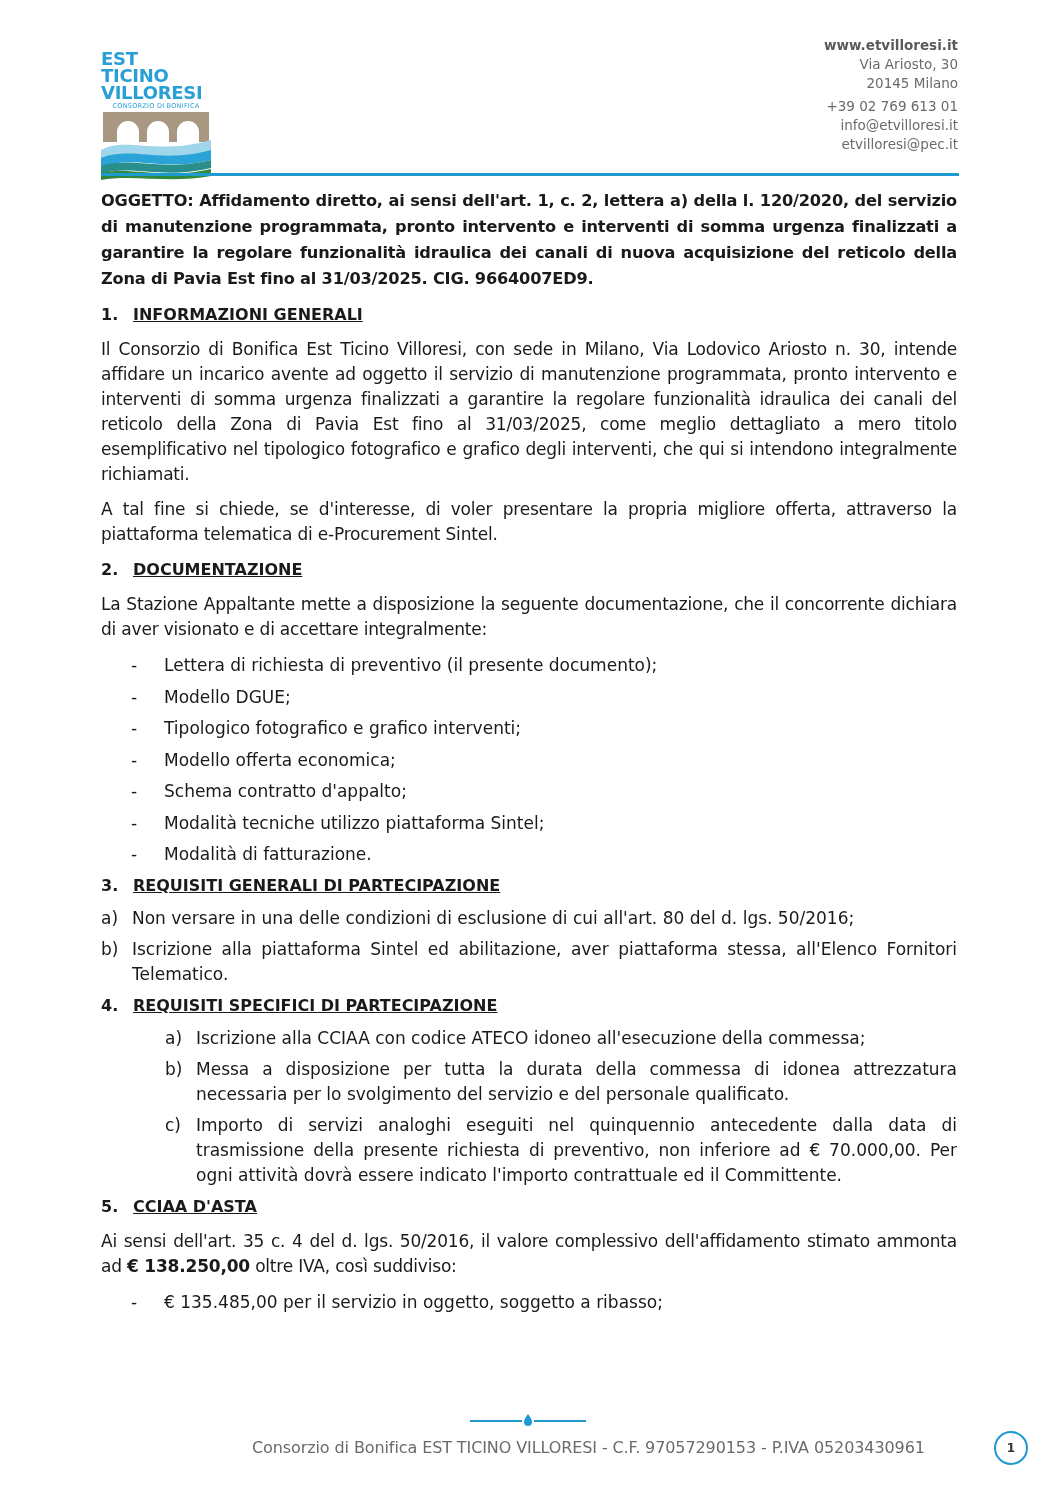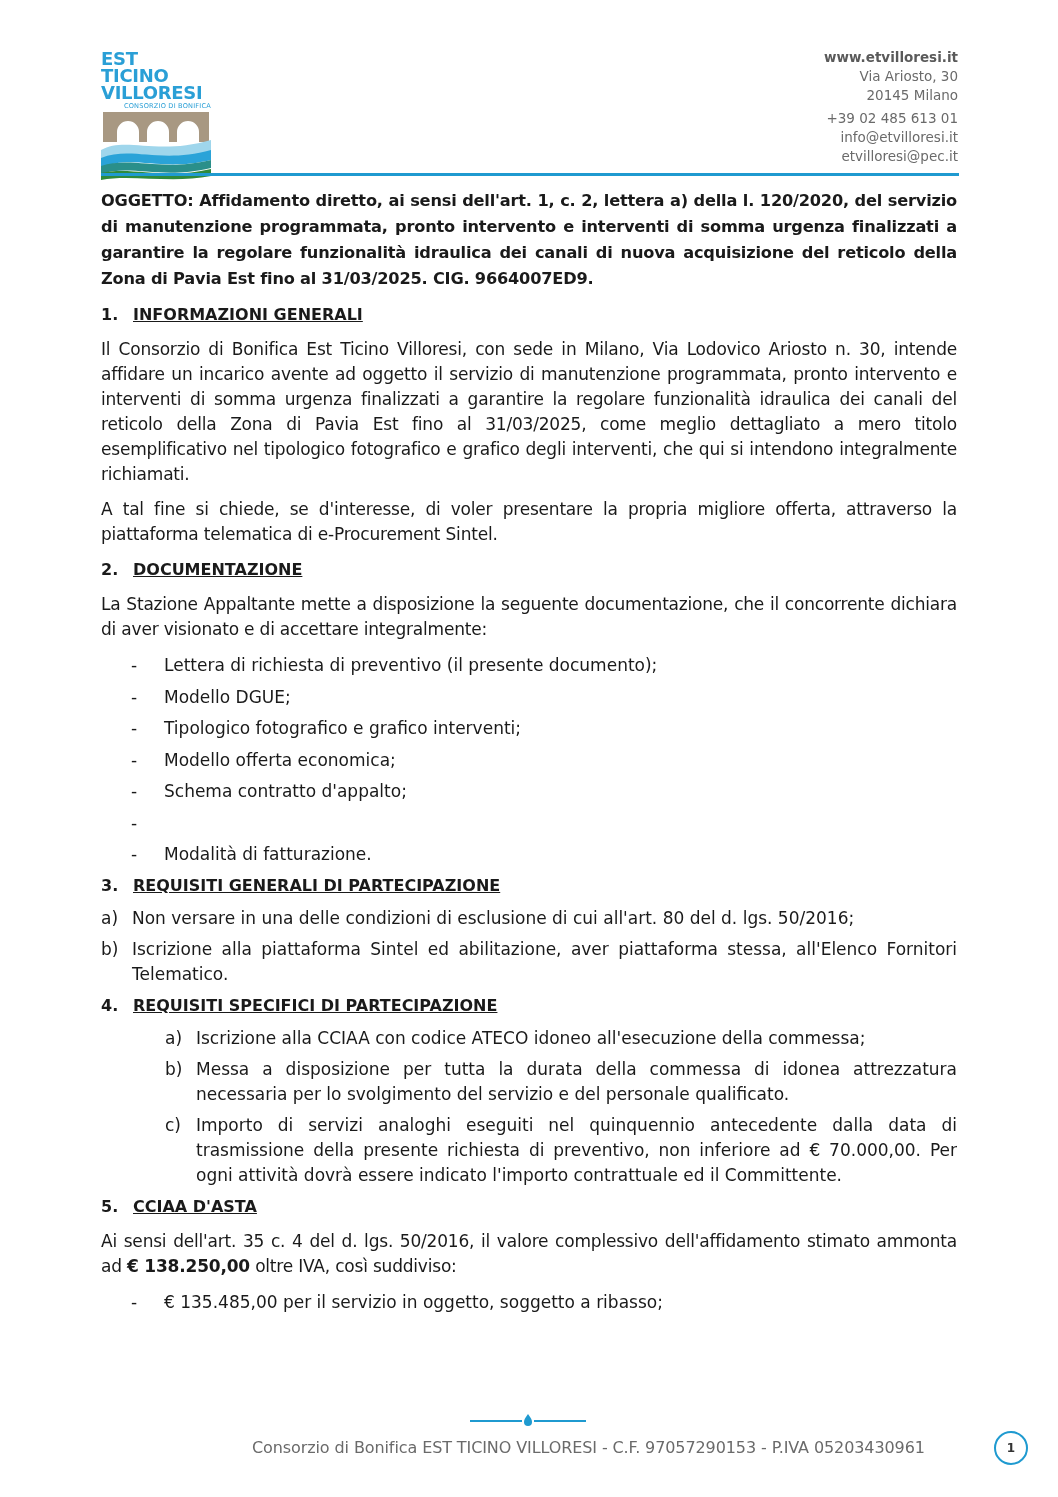--- a/index.html
+++ b/index.html
@@ -5,24 +5,24 @@
     html, body { margin: 0; padding: 0; background: #ffffff; }
     body {
       width: 1058px; height: 1497px; position: relative; overflow: hidden;
       font-family: "DejaVu Sans", sans-serif; color: #1a1a1a;
     }
     .page { position: absolute; left: 0; top: 0; width: 1058px; height: 1497px; }
 
     
     .logo { position: absolute; left: 101px; top: 50px; width: 110px; height: 116px; }
     .logo-title { font-family: "DejaVu Sans", sans-serif; font-weight: bold; color: #2a9fd6; font-size: 18px; line-height: 17px; text-align: left; letter-spacing: -0.3px; }
-    .logo-sub { font-size: 6.6px; color: #2a9fd6; text-align: right; letter-spacing: 0.2px; line-height: 8px; margin-top: 1px; }
+    .logo-sub { font-size: 6.6px; color: #2a9fd6; text-align: center; letter-spacing: 0.2px; line-height: 8px; margin-top: 1px; }
     .logo-art { display: block; margin-top: 2px; }
 
-    .contact { position: absolute; right: 100px; top: 48px; text-align: right; font-size: 13.5px; line-height: 19px; color: #6a6a6a; }
+    .contact { position: absolute; right: 100px; top: 36px; text-align: right; font-size: 13.5px; line-height: 19px; color: #6a6a6a; }
     .contact .web { color: #5a5a5a; font-weight: bold; }
     .contact .gap { height: 4px; }
 
     .header-rule { position: absolute; left: 101px; top: 173px; width: 858px; height: 3px; background: #1f9ad0; }
 
     
     .content { position: absolute; left: 101px; top: 188px; width: 856px; font-size: 17px; line-height: 25px; }
     .subject { font-weight: bold; text-align: justify; text-align-last: left; font-size: 16.2px; line-height: 26px; letter-spacing: -0.2px; }
     .doc-title { font-weight: bold; text-align: center; margin-top: 16px; font-size: 15.5px; }
     .section-head { font-weight: bold; margin-top: 10px; font-size: 16px; display: flex; }
@@ -62,21 +62,21 @@
       <path d="M0 54 C30 44 60 60 110 48 V56 C60 68 30 52 0 62 Z" fill="#2a8f8a"></path>
       <path d="M0 61 C30 54 65 68 110 57 V64 C70 72 30 62 0 68 Z" fill="#2f8a3c"></path>
     </svg>
   </div>
 
   <div class="contact">
     <div class="web">www.etvilloresi.it</div>
     <div>Via Ariosto, 30</div>
     <div>20145 Milano</div>
     <div class="gap"></div>
-    <div>+39 02 485 613 01</div>
+    <div>+39 02 769 613 01</div>
     <div>info@etvilloresi.it</div>
     <div>etvilloresi@pec.it</div>
   </div>
 
   <div class="header-rule"></div>
 
   <div class="content">
     <div class="subject">OGGETTO: Affidamento diretto, ai sensi dell'art. 1, c. 2, lettera a) della l. 120/2020, del servizio di manutenzione programmata, pronto intervento e interventi di somma urgenza finalizzati a garantire la regolare funzionalità idraulica dei canali di nuova acquisizione del reticolo della Zona di Pavia Est fino al 31/03/2025. CIG. 9664007ED9.</div>
 
     <div class="section-head">
@@ -107,20 +107,21 @@
       <li>
           <span class="dash">-</span>
           <span>Modello offerta economica;</span>
         </li>
       <li>
           <span class="dash">-</span>
           <span>Schema contratto d'appalto;</span>
         </li>
       <li>
           <span class="dash">-</span>
+          <span>Modalità tecniche utilizzo piattaforma Sintel;</span>
         </li>
       <li>
           <span class="dash">-</span>
           <span>Modalità di fatturazione.</span>
         </li>
     </ul>
 
     <div class="section-head" style="margin-top:2px;">
       <span class="num">3.</span>
       <span class="lbl">REQUISITI GENERALI DI PARTECIPAZIONE</span>

